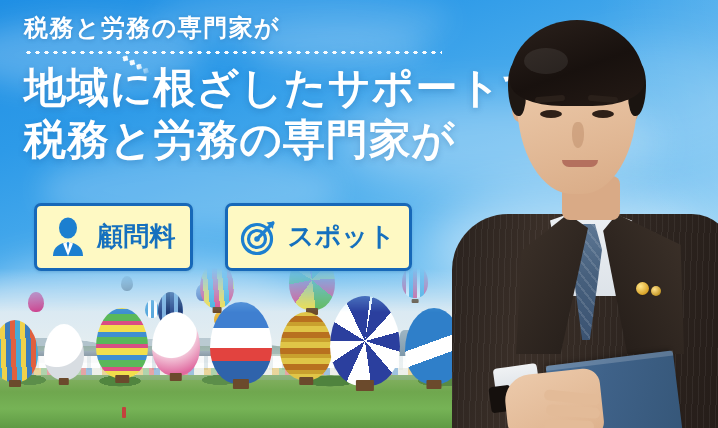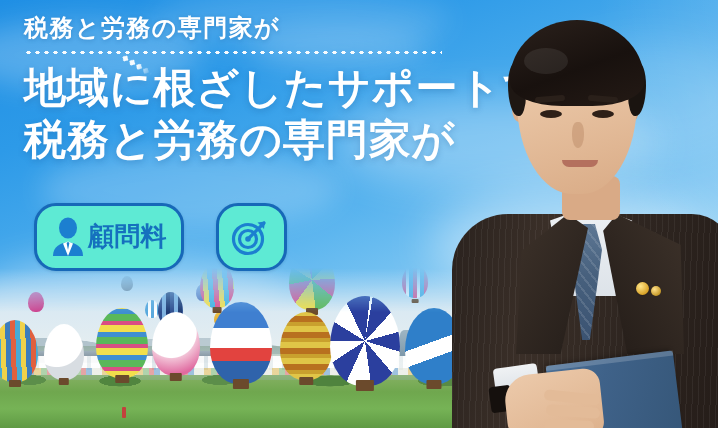--- a/index.html
+++ b/index.html
@@ -153,24 +153,24 @@
   .line2,.line3{
     font-size:42px;font-weight:bold;color:#ffffff;letter-spacing:.02em;
     line-height:1.22;
     text-shadow:0 2px 6px rgba(20,80,140,.28);
     white-space:nowrap;
   }
 
   
   .badges{position:absolute;left:34px;top:203px;display:flex;gap:32px;z-index:7;}
   .badge{
-    display:flex;align-items:center;
-    background:#5eead4;
+    display:flex;align-items:center;gap:9px;
+    background:#fef9c3;
     border:3px solid #1768b8;
-    border-radius:22px;
+    border-radius:7px;
     padding:9px 14px 9px 11px;
     box-shadow:0 1px 3px rgba(10,60,110,.18);
   }
   .badge-icon{flex:0 0 auto;width:40px;height:44px;display:flex;align-items:center;justify-content:center;}
   .badge-icon svg{display:block;}
   .badge-text{
     color:#1570be;font-weight:bold;
     font-size:26px;line-height:1.12;letter-spacing:.01em;
     white-space:nowrap;
   }
@@ -411,20 +411,21 @@
       <span class="badge-icon">
         <svg width="38" height="38" viewBox="0 0 38 38" aria-hidden="true">
           <circle cx="17" cy="21" r="14.5" fill="none" stroke="#1c7fd0" stroke-width="3.2"></circle>
           <circle cx="17" cy="21" r="8.5" fill="none" stroke="#1c7fd0" stroke-width="3.2"></circle>
           <circle cx="17" cy="21" r="2.8" fill="#1c7fd0"></circle>
           <path d="M17 21 33 5" stroke="#1c7fd0" stroke-width="3.2" stroke-linecap="round"></path>
           <path d="M26.5 4.5 34 3.5 33 11z" fill="#1c7fd0"></path>
         </svg>
       </span>
       <span class="badge-text">
+        <span>スポット</span>
       </span>
     </div>
 
   </div>
 
   <div class="edge-fade"></div>
 
   <div class="person">
     <div class="p-torso">
       <div class="p-stripes"></div>

